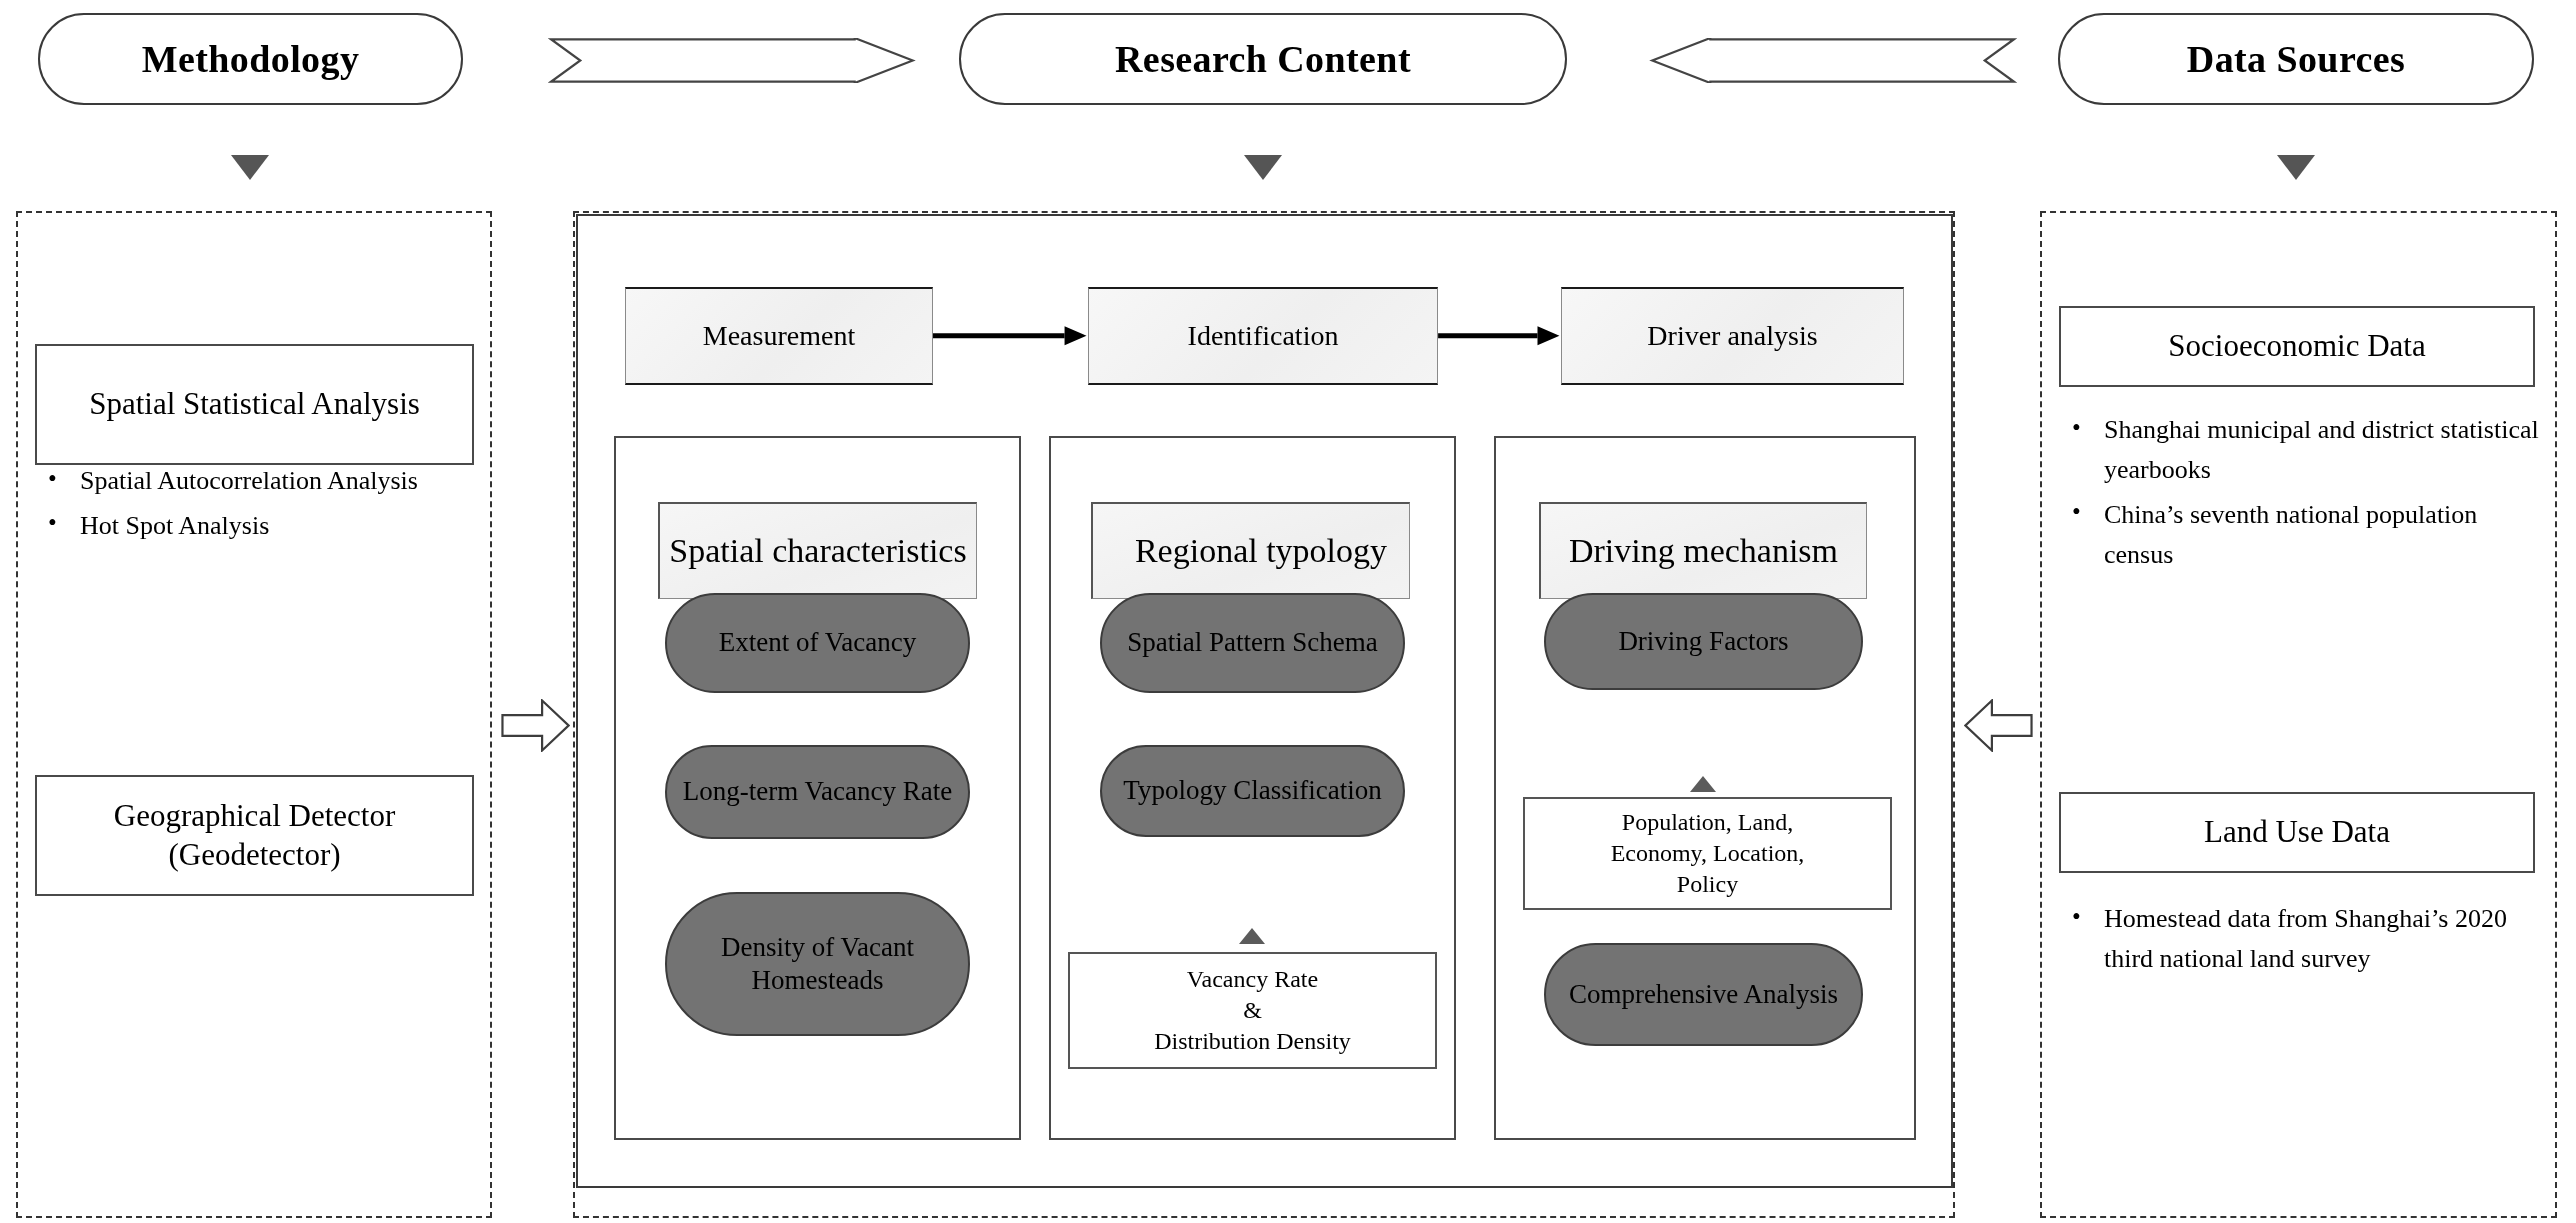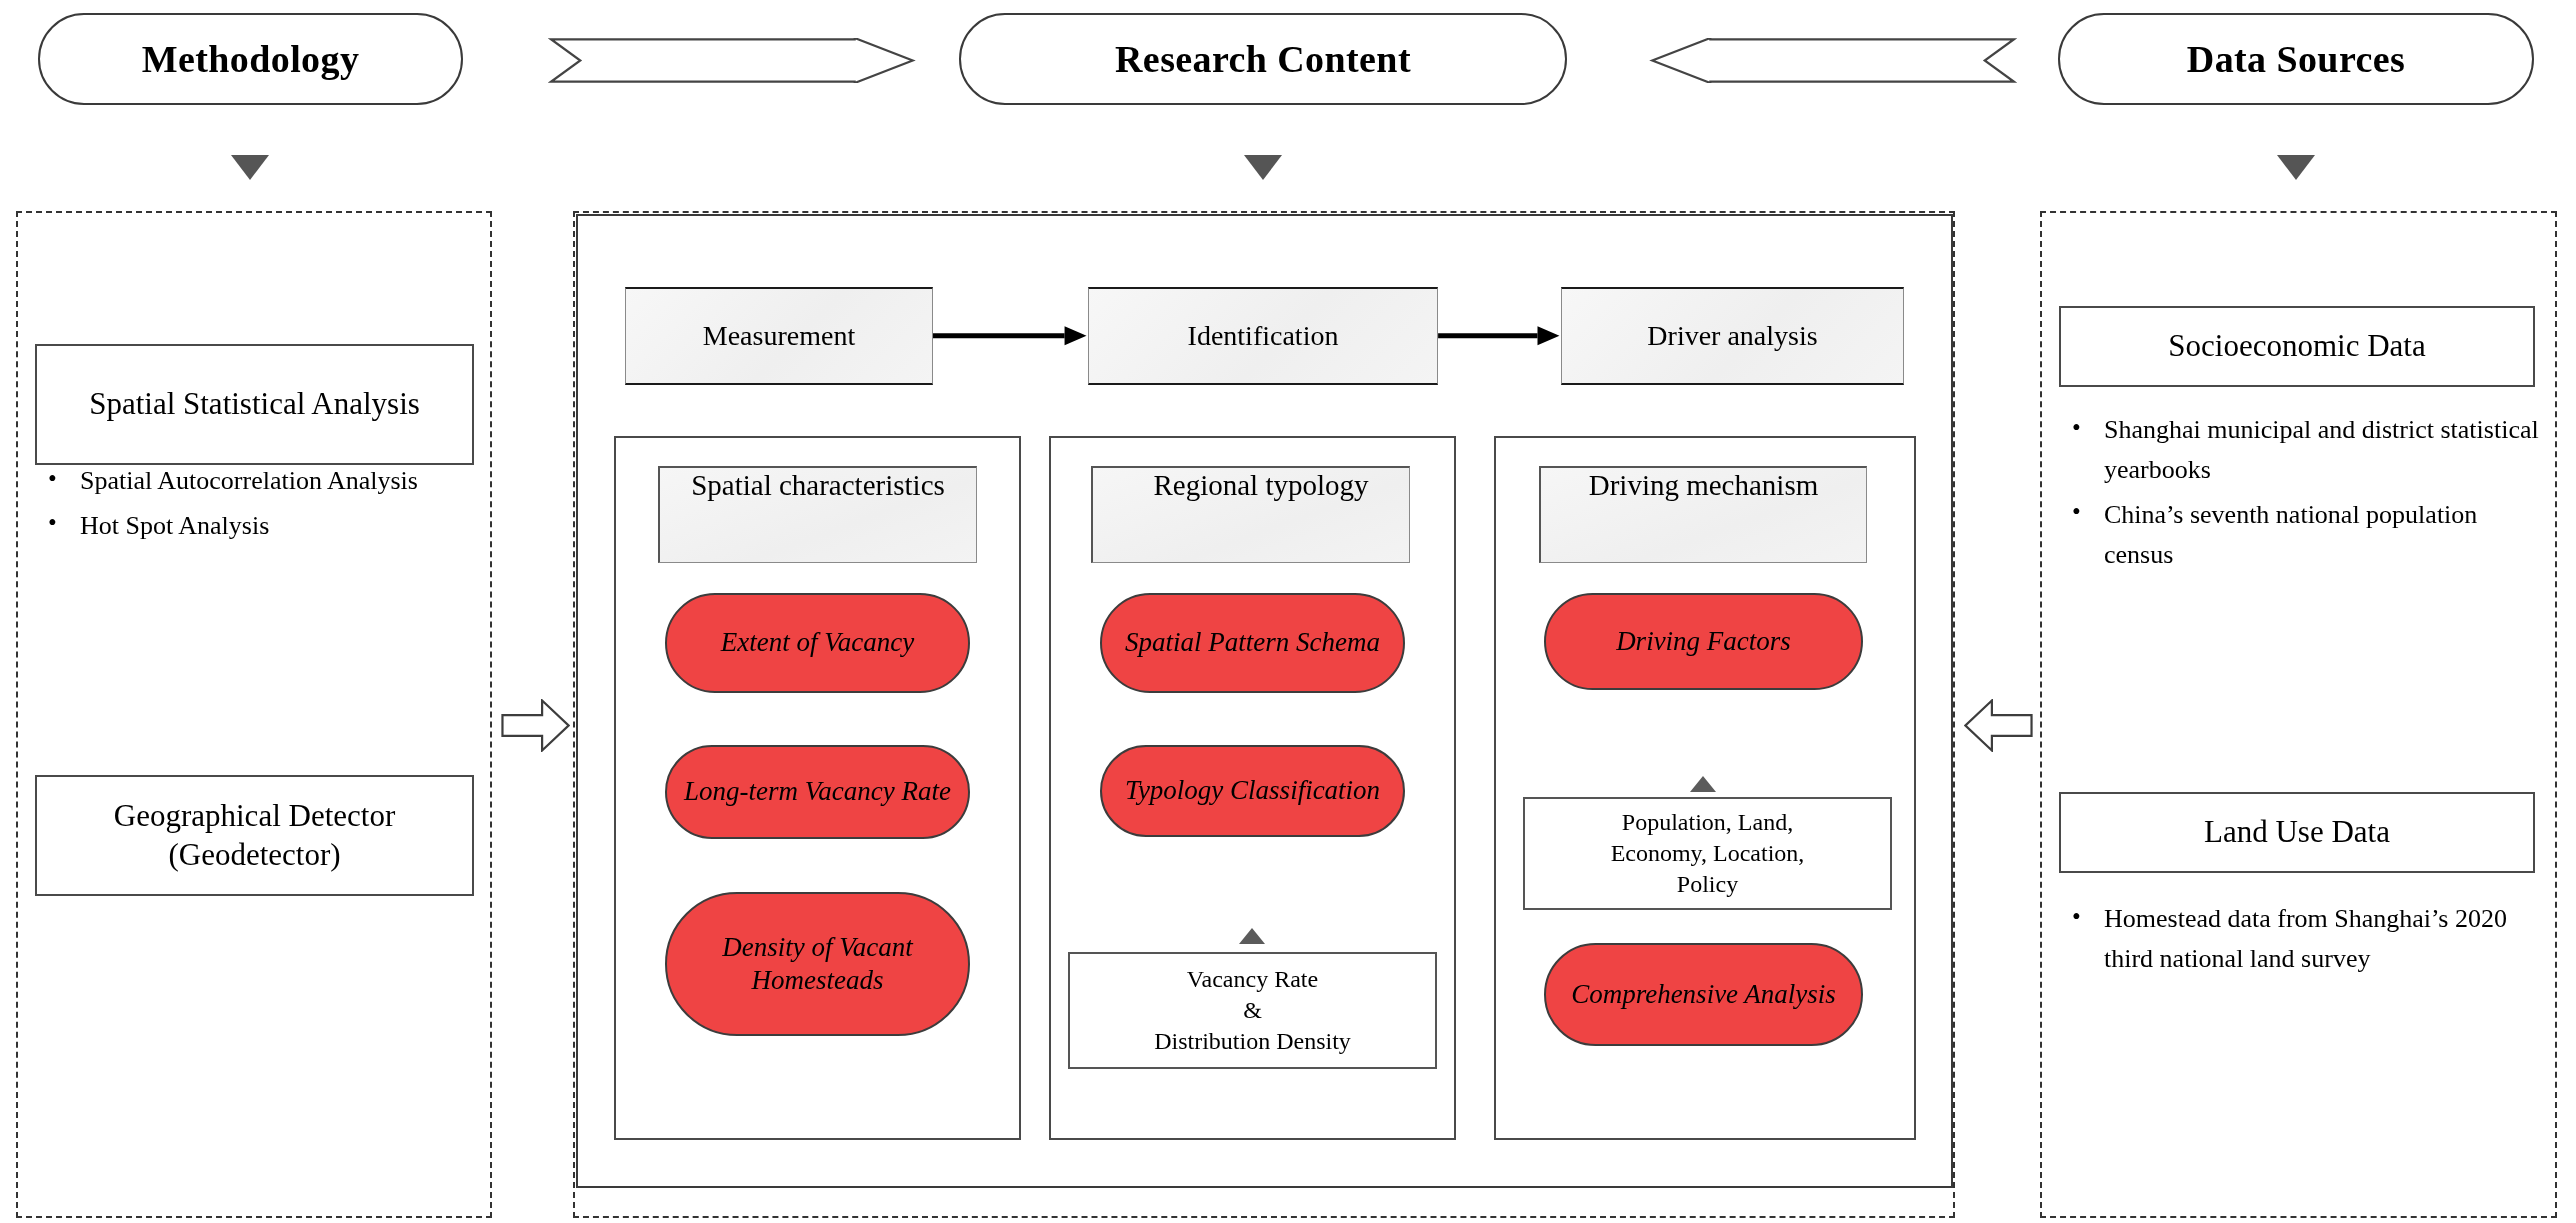--- a/index.html
+++ b/index.html
@@ -92,40 +92,40 @@
     line-height: 1.2;
   }
 
   
   .col-head {
     border: 1.5px solid #8a8a8a;
     border-left: 2.2px solid #555;
     border-top: 2.2px solid #555;
     background: linear-gradient(160deg, #f6f6f6 0%, #efefef 60%, #f3f3f3 100%);
     display: flex;
-    align-items: flex-start;
-    justify-content: center;
-    text-align: center;
-    font-size: 29px;
+    align-items: center;
+    justify-content: center;
+    text-align: center;
+    font-size: 34px;
     line-height: 1.22;
+    margin-top: 36px;
   }
 
   
   .pill {
     border: 2.2px solid #3c3c3c;
     border-radius: 366px;
-    background: #ef4444;
+    background: #737373;
     display: flex;
     align-items: center;
     justify-content: center;
     text-align: center;
     font-size: 27px;
     line-height: 1.24;
     padding: 0 11.7px;
-    font-style: italic;
   }
 
   
   .sub-rect {
     border: 2.2px solid #555555;
     background: #ffffff;
     display: flex;
     flex-direction: column;
     align-items: center;
     justify-content: center;

